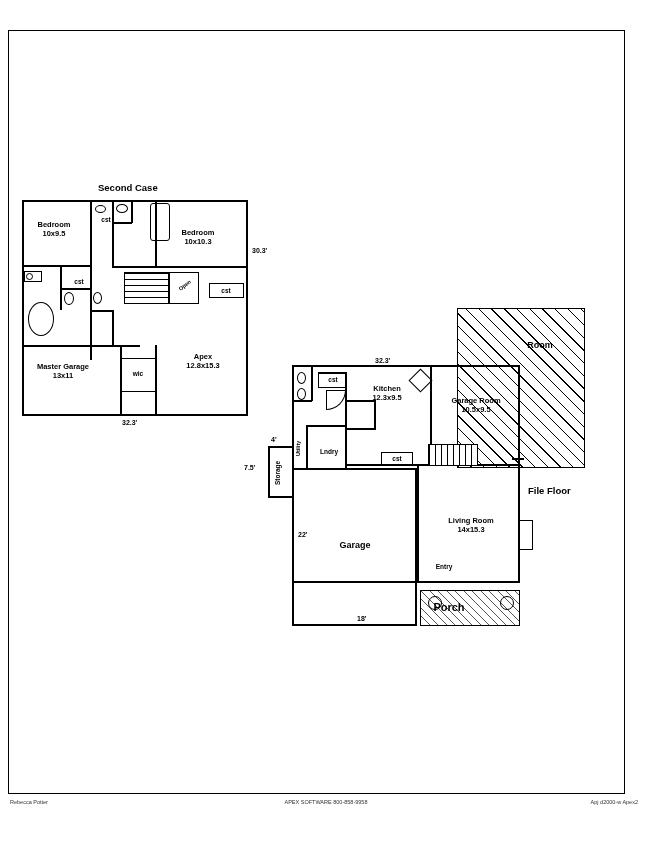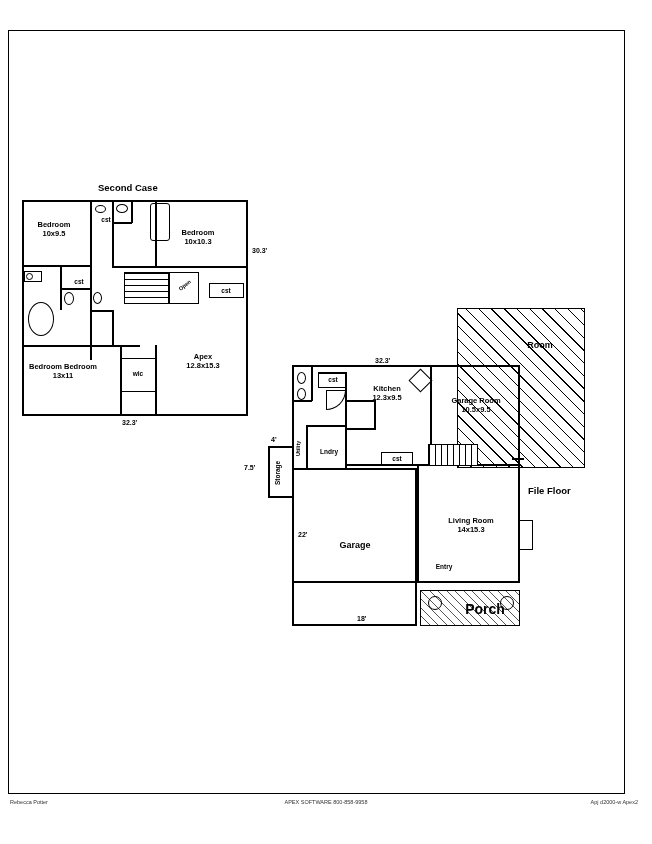--- a/index.html
+++ b/index.html
@@ -104,21 +104,21 @@
 
   <div class="lbl" style="left:24px;top:220px;width:60px;">
     <span>Bedroom</span><br>
     <span>10x9.5</span>
   </div>
   <div class="lbl" style="left:168px;top:228px;width:60px;">
     <span>Bedroom</span><br>
     <span>10x10.3</span>
   </div>
   <div class="lbl" style="left:18px;top:362px;width:90px;">
-    <span>Bedroom Bedroom</span><br>
+    <span>Master Garage</span><br>
     <span>13x11</span>
   </div>
   <div class="lbl" style="left:165px;top:352px;width:76px;">
     <span>Apex</span><br>
     <span>12.8x15.3</span>
   </div>
 
   <div class="lbl sm" style="left:95px;top:216px;width:22px;">cst</div>
   <div class="lbl sm" style="left:68px;top:278px;width:22px;">cst</div>
   <div class="lbl sm" style="left:214px;top:287px;width:24px;">cst</div>
@@ -165,21 +165,21 @@
   <div class="lbl sm" style="left:385px;top:455px;width:24px;">cst</div>
 
   <div class="stairs-h" style="left:428px;top:444px;width:50px;height:22px;"></div>
 
   <div class="oval" style="left:297px;top:372px;width:9px;height:12px;"></div>
   <div class="oval" style="left:297px;top:388px;width:9px;height:12px;"></div>
   <div class="sq" style="left:412px;top:372px;width:17px;height:17px;transform:rotate(45deg);"></div>
   <div class="arcbox" style="left:326px;top:390px;width:20px;height:20px;"></div>
 
   <div class="hatch-fine" style="left:420px;top:590px;width:100px;height:36px;"></div>
-  <div class="lbl" style="left:460px;top:601px;width:50px;font-size:14px;">Porch</div>
+  <div class="lbl" style="left:424px;top:601px;width:50px;font-size:11px;">Porch</div>
   <div class="circ" style="left:428px;top:596px;width:14px;height:14px;"></div>
   <div class="circ" style="left:500px;top:596px;width:14px;height:14px;"></div>
 
   <div class="boxthin" style="left:519px;top:520px;width:14px;height:30px;"></div>
   <div class="thin" style="left:512px;top:458px;width:12px;height:1.5px;"></div>
 
   <div class="lbl" style="left:350px;top:384px;width:74px;text-align:center;">
     <span>Kitchen</span><br>
     <span>12.3x9.5</span>
   </div>

